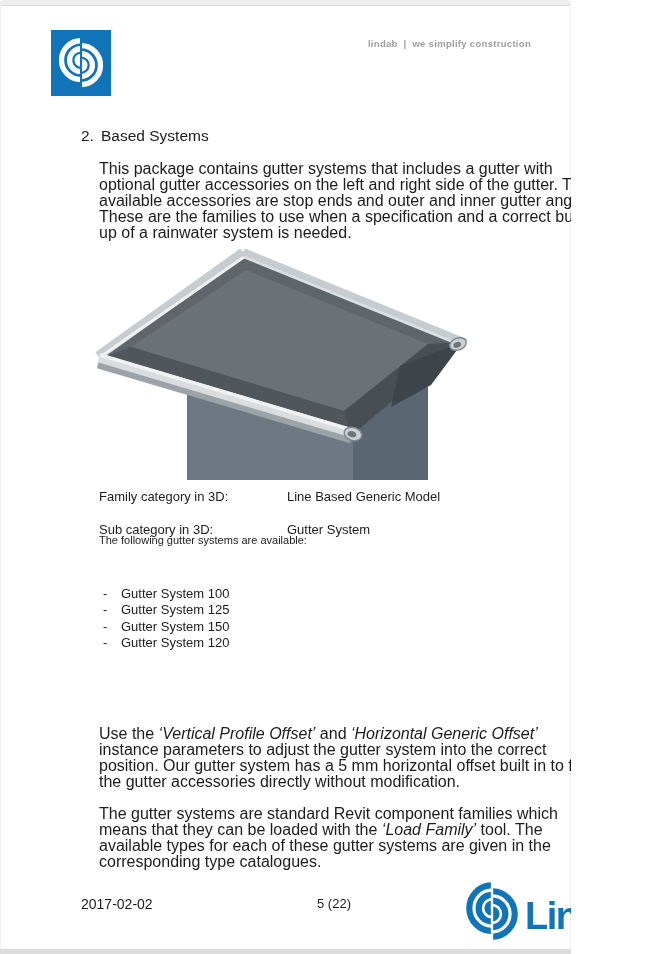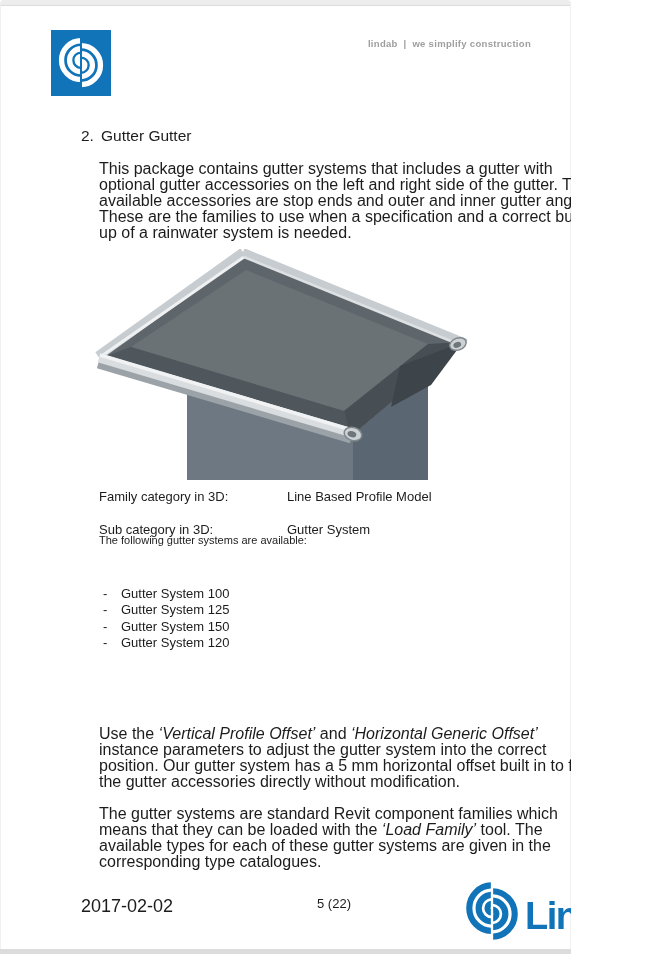--- a/index.html
+++ b/index.html
@@ -35,21 +35,21 @@
   .spec-2{top:522px;}
   .spec-row .val{position:absolute;left:188px;top:0;white-space:nowrap;}
   .spec-row .lbl{white-space:nowrap;}
 
   .avail{position:absolute;left:99px;top:532px;font-size:11px;line-height:16px;}
 
   .glist{position:absolute;left:103px;top:586px;font-size:13px;line-height:16.3px;}
   .glist .row{display:flex;}
   .glist .dash{width:18px;}
 
-  .foot-date{position:absolute;left:81px;top:896px;font-size:18px;}
+  .foot-date{position:absolute;left:81px;top:896px;font-size:14px;}
   .foot-page{position:absolute;left:317px;top:896px;font-size:13px;}
 
   .foot-logo{position:absolute;left:463px;top:877px;display:flex;align-items:center;}
   .foot-logo svg{color:#1173b8;}
   .wordmark{font-size:38px;font-weight:700;color:#1173b8;letter-spacing:-1.5px;
             line-height:60px;margin-left:4px;}
   .regmark{font-size:11px;font-weight:700;color:#1173b8;vertical-align:18px;letter-spacing:0;}
 </style>
 </head>
 <body>
@@ -87,21 +87,21 @@
 
   <div class="logo-square">
     <svg width="50" height="53" viewBox="0 0 60 64">
       <use href="#lindab-mark" width="60" height="64"></use>
     </svg>
   </div>
   <div class="tagline">lindab  |  we simplify construction</div>
 
   <div class="heading">
     <span class="num">2.</span>
-    <span>Gutter Gutter</span>
+    <span>Based Systems</span>
   </div>
 
   <div class="para p-intro">This package contains gutter systems that includes a gutter with optional gutter accessories on the left and right side of the gutter. The available accessories are stop ends and outer and inner gutter angles. These are the families to use when a specification and a correct build-up of a rainwater system is needed.</div>
 
   <div class="figure">
     <svg width="375" height="232" viewBox="0 0 375 232">
 
       <polygon points="92,139 258,185 258,231 92,231" fill="#6d7882"></polygon>
       <polygon points="258,185 333,122 333,231 258,231" fill="#5a6671"></polygon>
 
@@ -130,21 +130,21 @@
       </g>
       <g transform="translate(363,95) rotate(-20)">
         <ellipse rx="8.5" ry="6" fill="#cdd2d5" stroke="#7f878c" stroke-width="1.5"></ellipse>
         <ellipse cx="-1" cy="0.5" rx="4" ry="2.8" fill="#6e767b"></ellipse>
       </g>
     </svg>
   </div>
 
   <div class="spec-row spec-1">
     <span class="lbl">Family category in 3D:</span>
-    <span class="val">Line Based Profile Model</span>
+    <span class="val">Line Based Generic Model</span>
   </div>
   <div class="spec-row spec-2">
     <span class="lbl">Sub category in 3D:</span>
     <span class="val">Gutter System</span>
   </div>
 
   <div class="avail">The following gutter systems are available:</div>
 
   <div class="glist">
     <div class="row">

